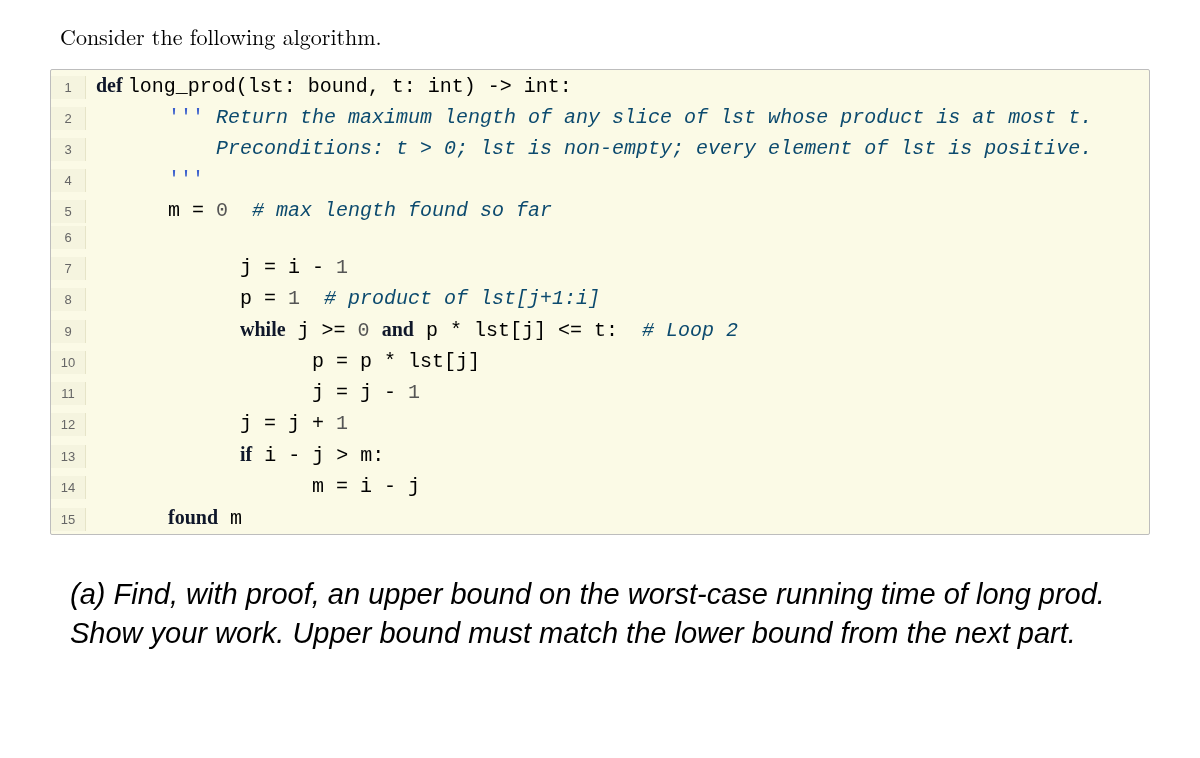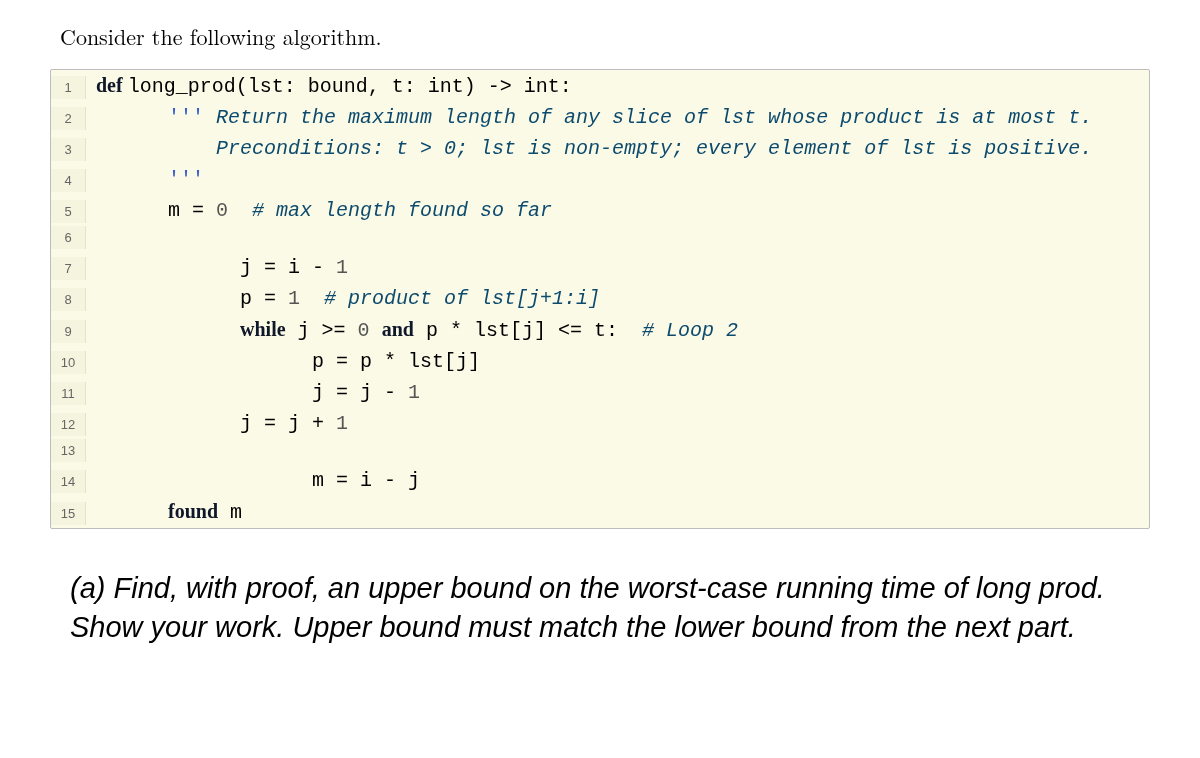--- a/index.html
+++ b/index.html
@@ -113,20 +113,21 @@
       <div class="codeline">
         <div class="ln">11</div>
         <div class="code"><span>                  j = j - </span><span class="num">1</span></div>
       </div>
       <div class="codeline">
         <div class="ln">12</div>
         <div class="code"><span>            j = j + </span><span class="num">1</span></div>
       </div>
       <div class="codeline">
         <div class="ln">13</div>
+        <div class="code"><span>            </span><span class="kw">if</span><span> i - j &gt; m:</span></div>
       </div>
       <div class="codeline">
         <div class="ln">14</div>
         <div class="code"><span>                  m = i - j</span></div>
       </div>
       <div class="codeline">
         <div class="ln">15</div>
         <div class="code"><span>      </span><span class="kw">found</span><span> m</span></div>
       </div>
     </div>

